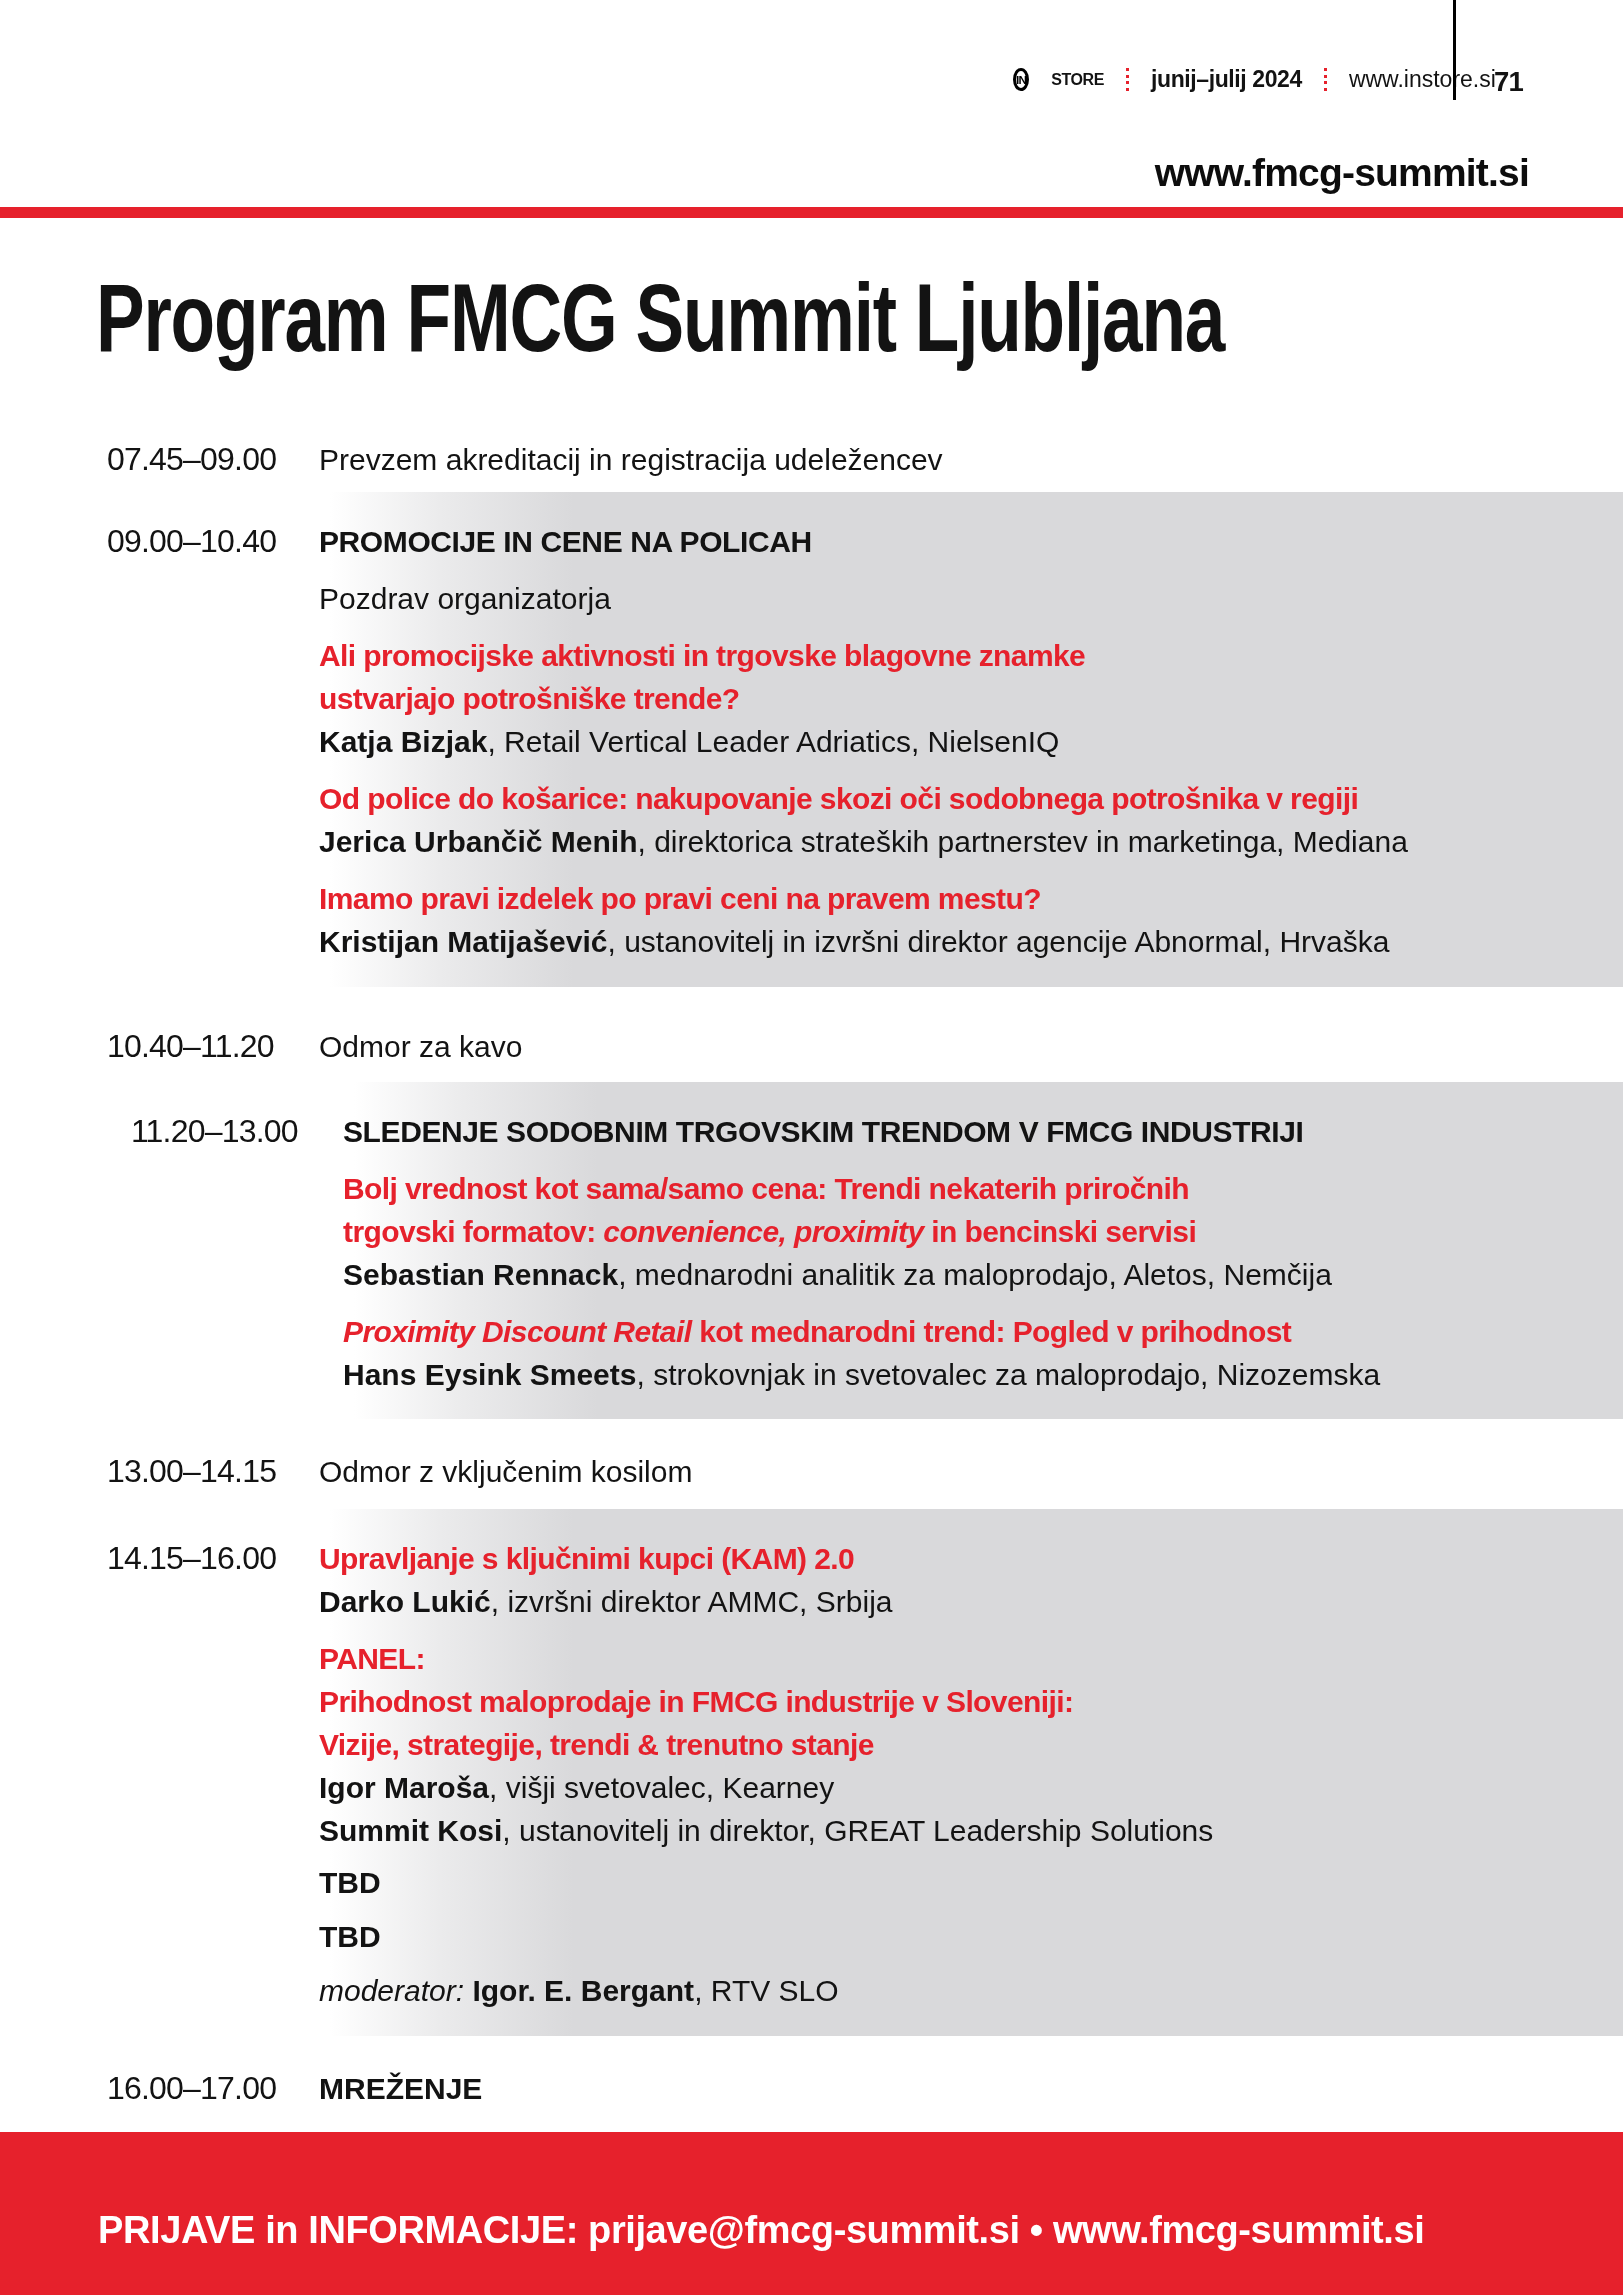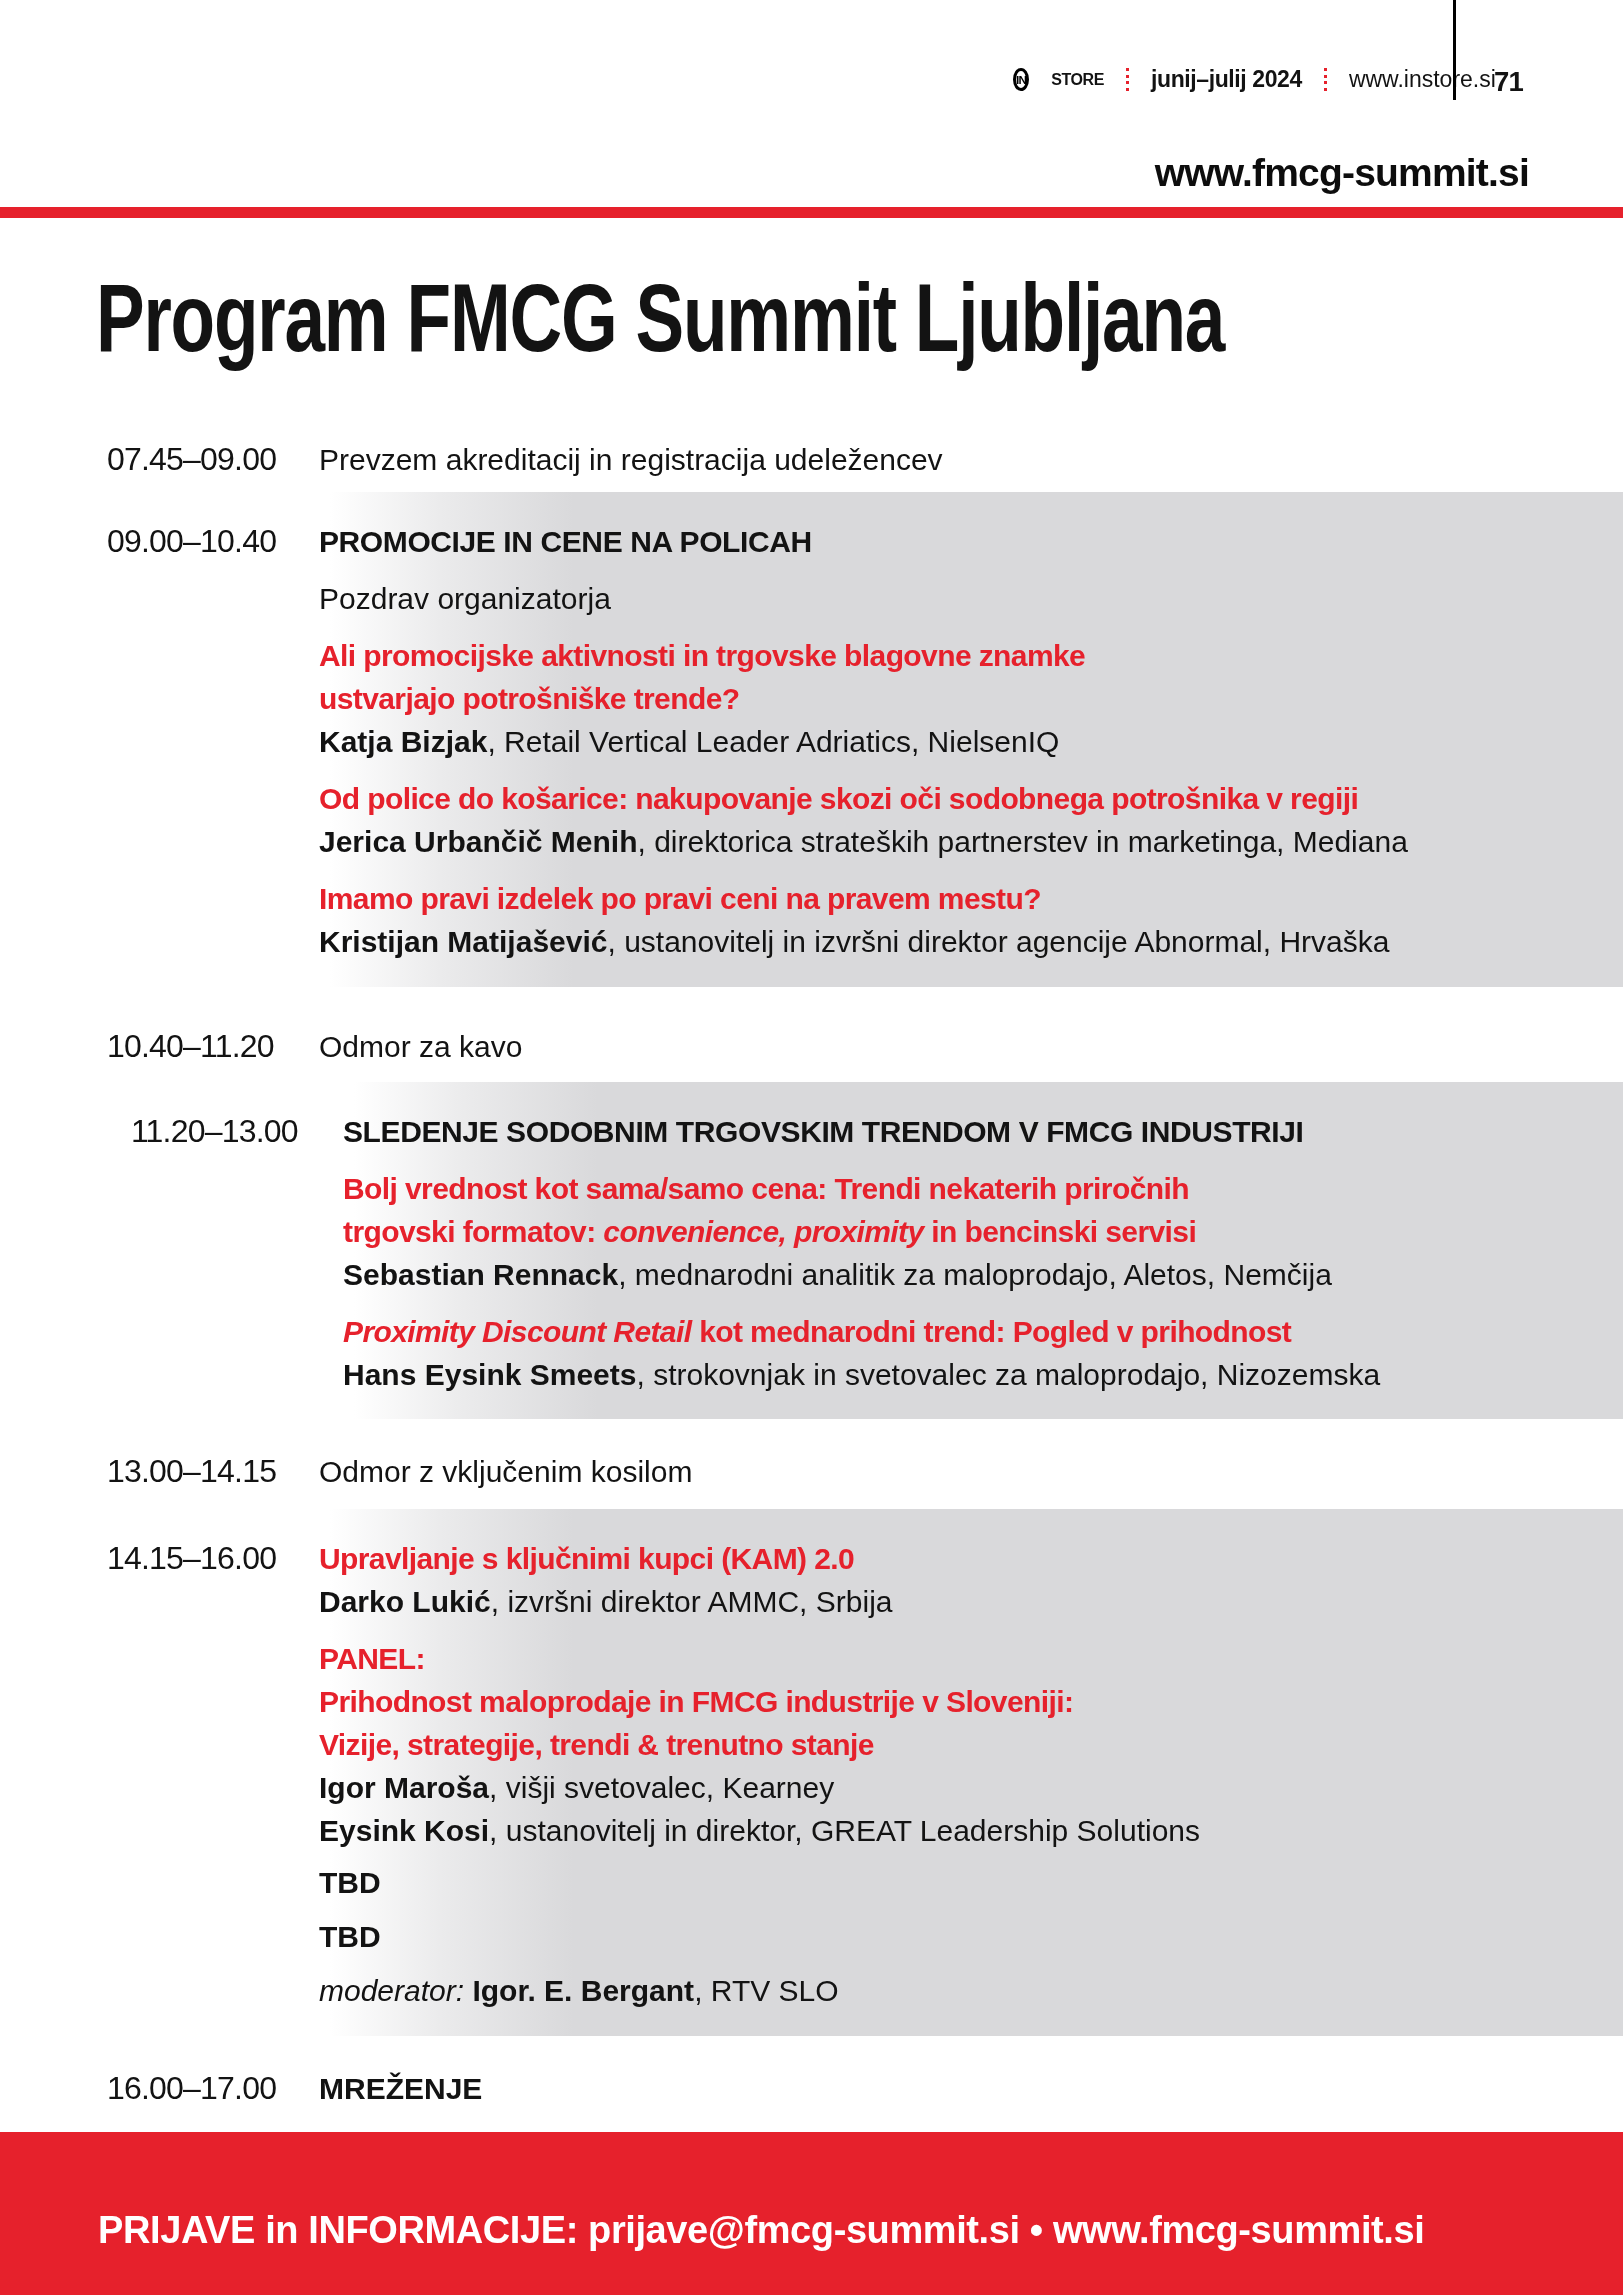--- a/index.html
+++ b/index.html
@@ -176,21 +176,21 @@
       <div>
         <div class="talk-title">Upravljanje s ključnimi kupci (KAM) 2.0</div>
         <p class="speaker-line"><span class="b">Darko Lukić</span><span>, izvršni direktor AMMC, Srbija</span></p>
       </div>
 
       <div class="panel-block">
         <div class="panel-label">PANEL:</div>
         <div class="panel-topic">Prihodnost maloprodaje in FMCG industrije v Sloveniji:</div>
         <div class="panel-topic">Vizije, strategije, trendi &amp; trenutno stanje</div>
         <p class="speaker-line"><span class="b">Igor Maroša</span><span>, višji svetovalec, Kearney</span></p>
-        <p class="speaker-line"><span class="b">Eysink Kosi</span><span>, ustanovitelj in direktor, GREAT Leadership Solutions</span></p>
+        <p class="speaker-line"><span class="b">Summit Kosi</span><span>, ustanovitelj in direktor, GREAT Leadership Solutions</span></p>
         <div class="tbd">TBD</div>
         <div class="tbd tbd2">TBD</div>
         <p class="speaker-line moderator-line"><span class="i">moderator: </span><span class="b">Igor. E. Bergant</span><span>, RTV SLO</span></p>
       </div>
 
     </div>
   </div>
 
   <div class="row simple r1600">
     <div class="time">16.00–17.00</div>

